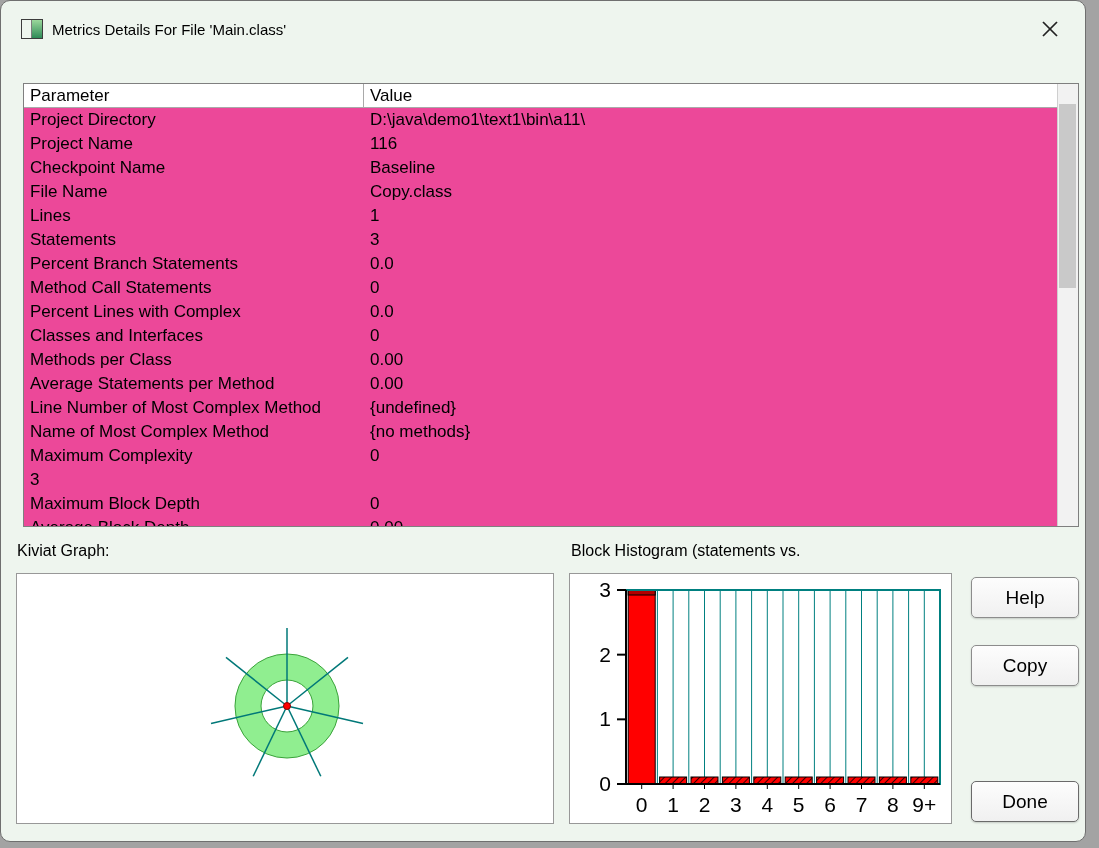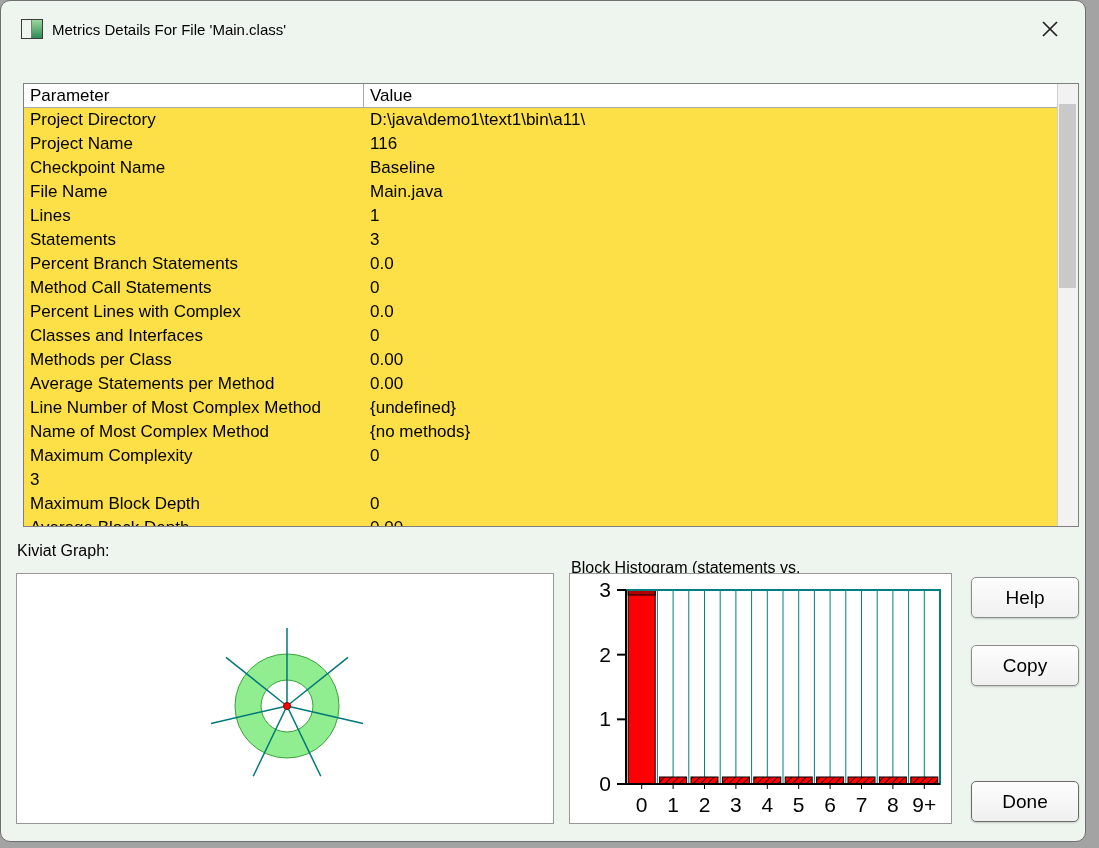--- a/index.html
+++ b/index.html
@@ -26,21 +26,21 @@
   .app-icon .ic-r{flex:1.1;background:linear-gradient(180deg,#9bd79b 0%,#2e8b57 100%);}
   .window-title{font-size:15px;color:#000;margin-left:9px;white-space:nowrap;}
   .close-btn{
     position:absolute;right:20px;top:13px;width:30px;height:30px;
     display:flex;align-items:center;justify-content:center;cursor:pointer;
     background:transparent;border:none;padding:0;
   }
   
   .table-wrap{
     position:absolute;left:22px;top:82px;width:1056px;height:444px;
-    display:flex;background:#fde047;border:1px solid #7f7f7f;box-sizing:border-box;
+    display:flex;background:#ec4899;border:1px solid #7f7f7f;box-sizing:border-box;
   }
   .table-main{flex:1;overflow:hidden;}
   .thead{display:flex;height:24px;box-sizing:border-box;background:#fff;}
   .th{
     box-sizing:border-box;font-size:17px;padding:0 6px;
     border-right:1px solid #a9a9a9;border-bottom:1px solid #a9a9a9;
     display:flex;align-items:center;color:#000;
   }
   .th.param{width:340px;}
   .th.val{flex:1;border-right:none;}
@@ -49,21 +49,21 @@
     box-sizing:border-box;font-size:17px;padding:0 6px;
     display:flex;align-items:center;white-space:nowrap;overflow:hidden;color:#000;
   }
   .cell.param{width:340px;}
   .cell.val{flex:1;}
   .scrollbar{width:20px;background:#f2f2f2;border-left:1px solid #cfcfcf;position:relative;flex:0 0 auto;}
   .scroll-thumb{position:absolute;left:1px;top:20px;width:17px;height:184px;background:#c9c9c9;}
   
   .section-label{position:absolute;font-size:16px;color:#000;white-space:nowrap;}
   .kiviat-label{left:16px;top:541px;}
-  .hist-label{left:570px;top:541px;margin-top:17px;}
+  .hist-label{left:570px;top:541px;}
   
   .kiviat-box{
     position:absolute;left:15px;top:572px;width:538px;height:251px;
     background:#fff;border:1px solid #989898;box-sizing:border-box;
   }
   .hist-box{
     position:absolute;left:568px;top:572px;width:383px;height:251px;
     background:#fff;border:1px solid #989898;box-sizing:border-box;
   }
   .kiviat-box svg,.hist-box svg{display:block;width:100%;height:100%;}
@@ -115,21 +115,21 @@
           <div class="trow">
             <div class="cell param">Project Name</div>
             <div class="cell val">116</div>
           </div>
           <div class="trow">
             <div class="cell param">Checkpoint Name</div>
             <div class="cell val">Baseline</div>
           </div>
           <div class="trow">
             <div class="cell param">File Name</div>
-            <div class="cell val">Main.java</div>
+            <div class="cell val">Copy.class</div>
           </div>
           <div class="trow">
             <div class="cell param">Lines</div>
             <div class="cell val">1</div>
           </div>
           <div class="trow">
             <div class="cell param">Statements</div>
             <div class="cell val">3</div>
           </div>
           <div class="trow">

